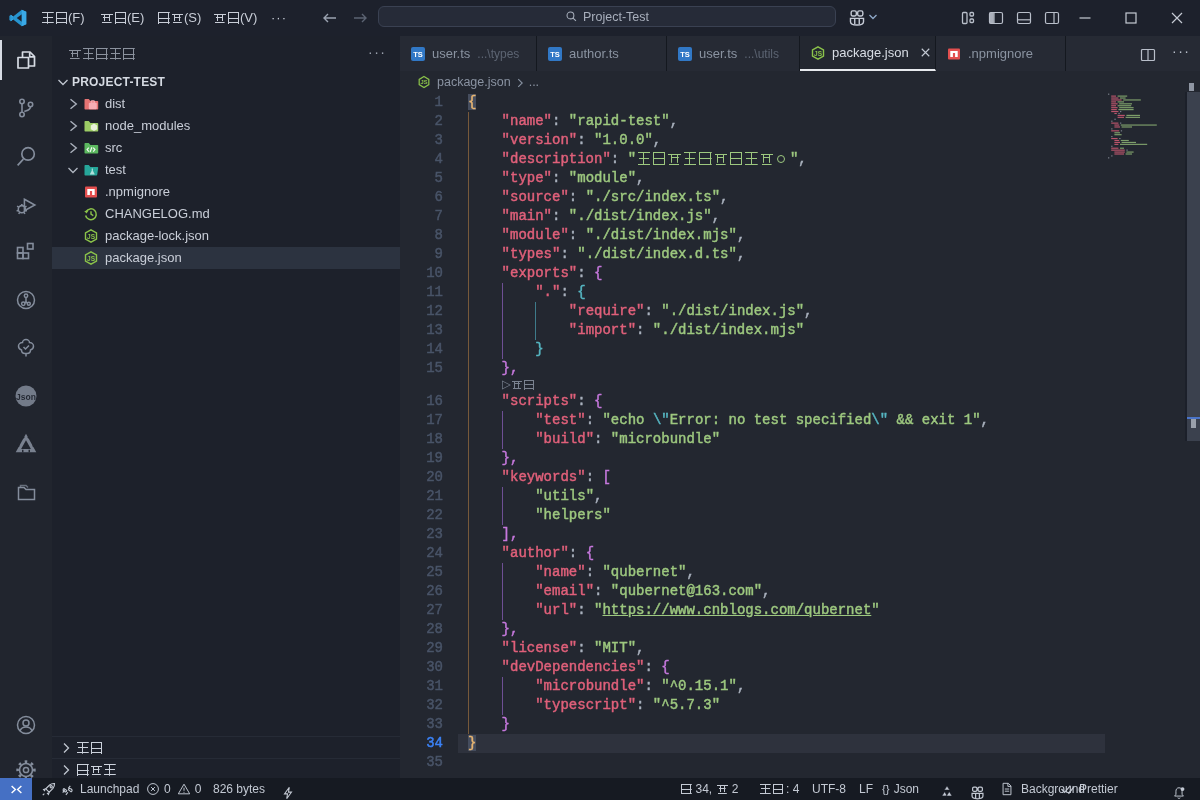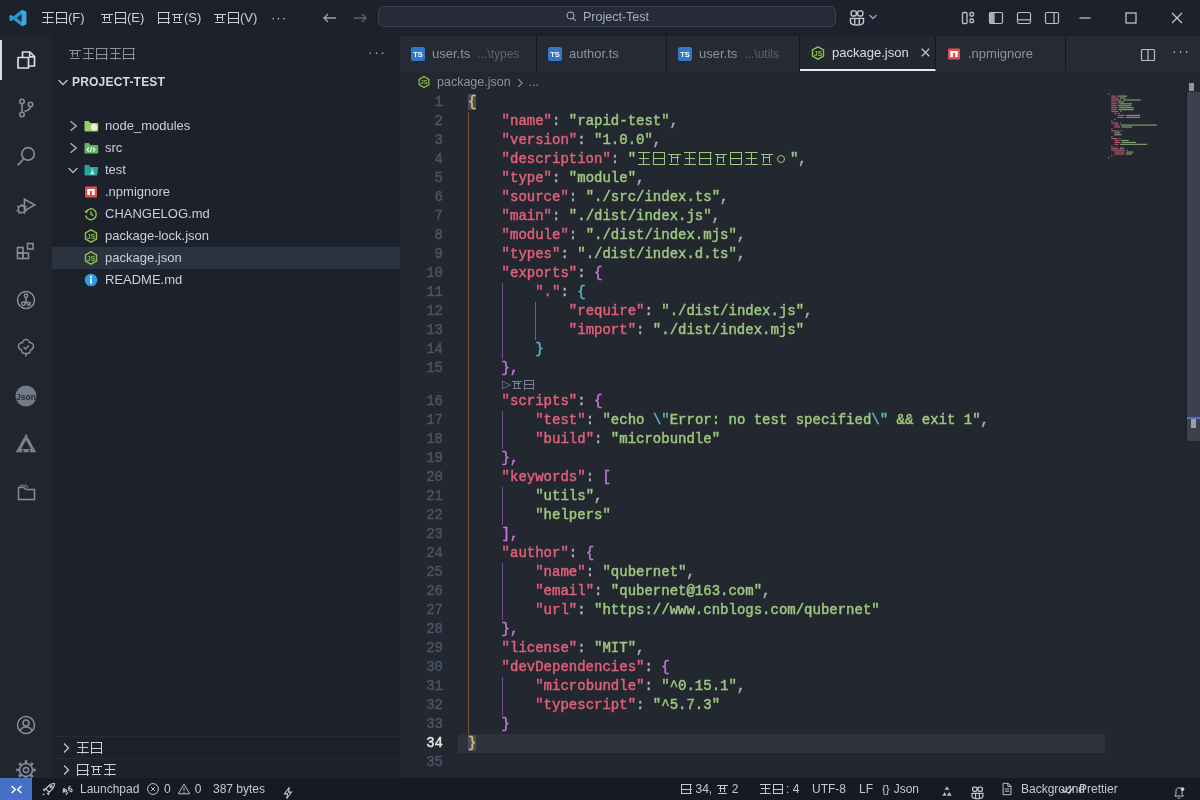--- a/index.html
+++ b/index.html
@@ -41,21 +41,21 @@
 .tico{flex:none;margin-left:10px;margin-right:6px}
 .tname{white-space:nowrap}
 .tdesc{white-space:nowrap;margin-left:7px;font-size:12px;color:#5c6472}
 
 #breadcrumb{left:400px;top:71px;width:800px;height:22px;background:#232730;color:#8a93a2;font-size:12.5px;display:flex;align-items:center;}
 
 #editor{left:400px;top:93px;width:800px;height:685px;background:#232730;}
 pre{margin:0;font-family:"Liberation Mono",monospace;font-size:14px;line-height:19px;-webkit-text-stroke:0.45px currentColor;}
 .k{color:#e0607a}.s{color:#9dc87f}.p{color:#a9b1bd}.b1{color:#d8a265}.match.b1{color:#e9b672}.b2{color:#c678dd}.b3{color:#56b6c2}.esc{color:#56b6c2}
 .match{background:#454d5e}
-.lnk{}
+.lnk{text-decoration:underline}
 .cjs{--c:#9dc87f}
 .cjs .cj{width:12.4px;height:13px;margin:0 1.5px;vertical-align:-2px}
 .cjo{display:inline-block;width:12.4px;height:13px;margin:0 1.5px;position:relative}
 .cjo::after{content:"";position:absolute;left:1px;bottom:0;width:6px;height:6px;border:1.3px solid var(--c);border-radius:50%}
 #gutter{position:absolute;left:-400px;top:0;width:443px;text-align:right;color:#495468;font-family:"Liberation Mono",monospace;font-size:14px;line-height:19px;}
 
 #statusbar{left:0;top:778px;width:1200px;height:28px;background:#161a22;color:#c3c9d3;font-size:12px;--c:#c3c9d3;}
 .sitem{position:absolute;top:0;height:22px;display:flex;align-items:center;}
 svg{display:block}
 </style></head>
@@ -214,20 +214,32 @@
 <div id="sidebar" class="abs">
   <div class="abs" style="left:16px;top:11px;font-size:12.5px;color:#8b929e;--c:#8b929e"><span class="cj c"></span><span class="cj"></span><span class="cj b"></span><span class="cj"></span><span class="cj b"></span></div>
   <div class="abs" style="left:316px;top:8px;color:#9aa1ad;font-size:14px;letter-spacing:1.5px">···</div>
   <div class="trow" style="top:35px;height:22px;font-weight:bold;font-size:12px;color:#d5dae2">
     <svg width="16" height="16" viewBox="0 0 16 16" style="margin-left:3px">
           <path d="M3.5 6 L8 10.5 L12.5 6" stroke="#c0c6d0" stroke-width="1.3" fill="none"></path>
         </svg>
     <span style="margin-left:1px;letter-spacing:0.2px">PROJECT-TEST</span>
   </div>
 
+  <div class="trow" style="top:56.5px">
+        <span class="tgap"></span>
+        <svg class="chev" width="16" height="16" viewBox="0 0 16 16">
+          <path d="M5.5 3.2 L11.3 8 L5.5 12.8" stroke="#aab0bc" stroke-width="1.4" fill="none"></path>
+        </svg>
+        <svg class="fico" width="16" height="16" viewBox="0 0 16 16">
+          <path fill="#e57373" d="M1.5 3 h4.3 l1.6 2 h7.1 a0.7 0.7 0 0 1 0.7 0.7 v7 a0.7 0.7 0 0 1 -0.7 0.7 h-12.3 a0.7 0.7 0 0 1 -0.7 -0.7 v-9 a0.7 0.7 0 0 1 0.7 -0.7 z"></path>
+          <rect x="5.8" y="6.8" width="8" height="6.4" rx="1" fill="#f6adb4"></rect>
+          <rect x="8.2" y="4.9" width="3.2" height="2.2" rx="0.8" fill="none" stroke="#f6adb4" stroke-width="1.2"></rect>
+        </svg>
+        <span>dist</span>
+      </div>
   <div class="trow" style="top:78.5px">
         <span class="tgap"></span>
         <svg class="chev" width="16" height="16" viewBox="0 0 16 16">
           <path d="M5.5 3.2 L11.3 8 L5.5 12.8" stroke="#aab0bc" stroke-width="1.4" fill="none"></path>
         </svg>
         <svg class="fico" width="16" height="16" viewBox="0 0 16 16">
           <path fill="#9ccc65" d="M1.5 3 h4.3 l1.6 2 h7.1 a0.7 0.7 0 0 1 0.7 0.7 v7 a0.7 0.7 0 0 1 -0.7 0.7 h-12.3 a0.7 0.7 0 0 1 -0.7 -0.7 v-9 a0.7 0.7 0 0 1 0.7 -0.7 z"></path>
           <path d="M11 5.6 L14.2 7.5 V11.2 L11 13.1 L7.8 11.2 V7.5 Z" fill="#e9f1da"></path>
         </svg>
         <span>node_modules</span>
@@ -280,29 +292,20 @@
         <span>CHANGELOG.md</span>
       </div>
   <div class="abs" style="top:210.5px;left:0;width:348px;height:22px;background:#2c3340"></div>
   <div class="trow" style="top:210.5px">
         <span class="tgap2"></span>
         <svg class="fico" width="16" height="16" viewBox="0 0 16 16">
           <path d="M8 1.8 L13.5 5 V11 L8 14.2 L2.5 11 V5 Z" fill="none" stroke="#8bc34a" stroke-width="1.4"></path>
           <text x="8" y="10.6" font-size="6.5" font-weight="bold" fill="#8bc34a" text-anchor="middle" font-family="Liberation Sans">JS</text>
         </svg>
         <span>package.json</span>
-      </div>
-  <div class="trow" style="top:232.5px">
-        <span class="tgap2"></span>
-        <svg class="fico" width="16" height="16" viewBox="0 0 16 16">
-          <circle cx="8" cy="8" r="6.3" fill="#2d9ce4"></circle>
-          <rect x="7.1" y="6.7" width="1.8" height="5" fill="#fff"></rect>
-          <rect x="7.1" y="3.9" width="1.8" height="1.9" fill="#fff"></rect>
-        </svg>
-        <span>README.md</span>
       </div>
 
   <div class="abs" style="top:700px;left:0;width:348px;height:22px;border-top:1px solid #262b36;display:flex;align-items:center;font-size:12px;font-weight:bold;color:#ccd2dc">
     <svg width="16" height="16" viewBox="0 0 16 16" style="margin-left:6px">
           <path d="M6 3.5 L10.5 8 L6 12.5" stroke="#c0c6d0" stroke-width="1.3" fill="none"></path>
         </svg>
     <span style="--c:#ccd2dc;margin-left:2px"><span class="cj"></span><span class="cj b"></span></span>
   </div>
   <div class="abs" style="top:722px;left:0;width:348px;height:22px;border-top:1px solid #262b36;display:flex;align-items:center;font-size:12px;font-weight:bold;color:#ccd2dc">
     <svg width="16" height="16" viewBox="0 0 16 16" style="margin-left:6px">
@@ -409,21 +412,21 @@
 24
 25
 26
 27
 28
 29
 30
 31
 32
 33
-<span style="color:#e5e5e5">34</span>
+<span style="color:#3b82f6">34</span>
 35</pre>
       </div>
   <div style="position:absolute;left:68px;top:0">
 <pre><span class="b1 match">{</span>
     <span class="k">"name"</span><span class="p">: </span><span class="s">"rapid-test"</span><span class="p">,</span>
     <span class="k">"version"</span><span class="p">: </span><span class="s">"1.0.0"</span><span class="p">,</span>
     <span class="k">"description"</span><span class="p">: </span><span class="s">"<span class="cjs"><span class="cj"></span><span class="cj b"></span><span class="cj c"></span><span class="cj"></span><span class="cj b"></span><span class="cj c"></span><span class="cj b"></span><span class="cj"></span><span class="cj c"></span><span class="cjo"></span></span>"</span><span class="p">,</span>
     <span class="k">"type"</span><span class="p">: </span><span class="s">"module"</span><span class="p">,</span>
     <span class="k">"source"</span><span class="p">: </span><span class="s">"./src/index.ts"</span><span class="p">,</span>
     <span class="k">"main"</span><span class="p">: </span><span class="s">"./dist/index.js"</span><span class="p">,</span>
@@ -545,21 +548,21 @@
           <circle cx="8" cy="8" r="6.2"></circle>
           <path d="M5.8 5.8 L10.2 10.2 M10.2 5.8 L5.8 10.2"></path>
         </svg>
     <span style="margin-left:4px">0</span>
     <svg width="14" height="14" viewBox="0 0 16 16" fill="none" stroke="#c3c9d3" stroke-width="1.1" style="margin-left:6px">
           <path d="M8 2.5 L14.5 13.5 H1.5 Z"></path>
           <path d="M8 6.5 V10 M8 11.3 V12.3"></path>
         </svg>
     <span style="margin-left:4px">0</span>
   </div>
-  <div class="sitem" style="left:213px">387 bytes</div>
+  <div class="sitem" style="left:213px">826 bytes</div>
   <svg class="sitem" style="left:281px;top:4px" width="14" height="14" viewBox="0 0 16 16">
         <path d="M9.5 1.5 L4 9 H7.5 L6.5 14.5 L12 7 H8.5 Z" fill="none" stroke="#c3c9d3" stroke-width="1.2"></path>
       </svg>
   <div class="sitem" style="left:680px;--c:#c3c9d3">
         <span class="cj b" style="width:10.5px;height:10.5px"></span>
         <span style="margin-left:3px">34,</span>
         <span class="cj c" style="width:10.5px;height:10.5px;margin-left:5px"></span>
         <span style="margin-left:3px">2</span>
       </div>
   <div class="sitem" style="left:759px;--c:#c3c9d3">

